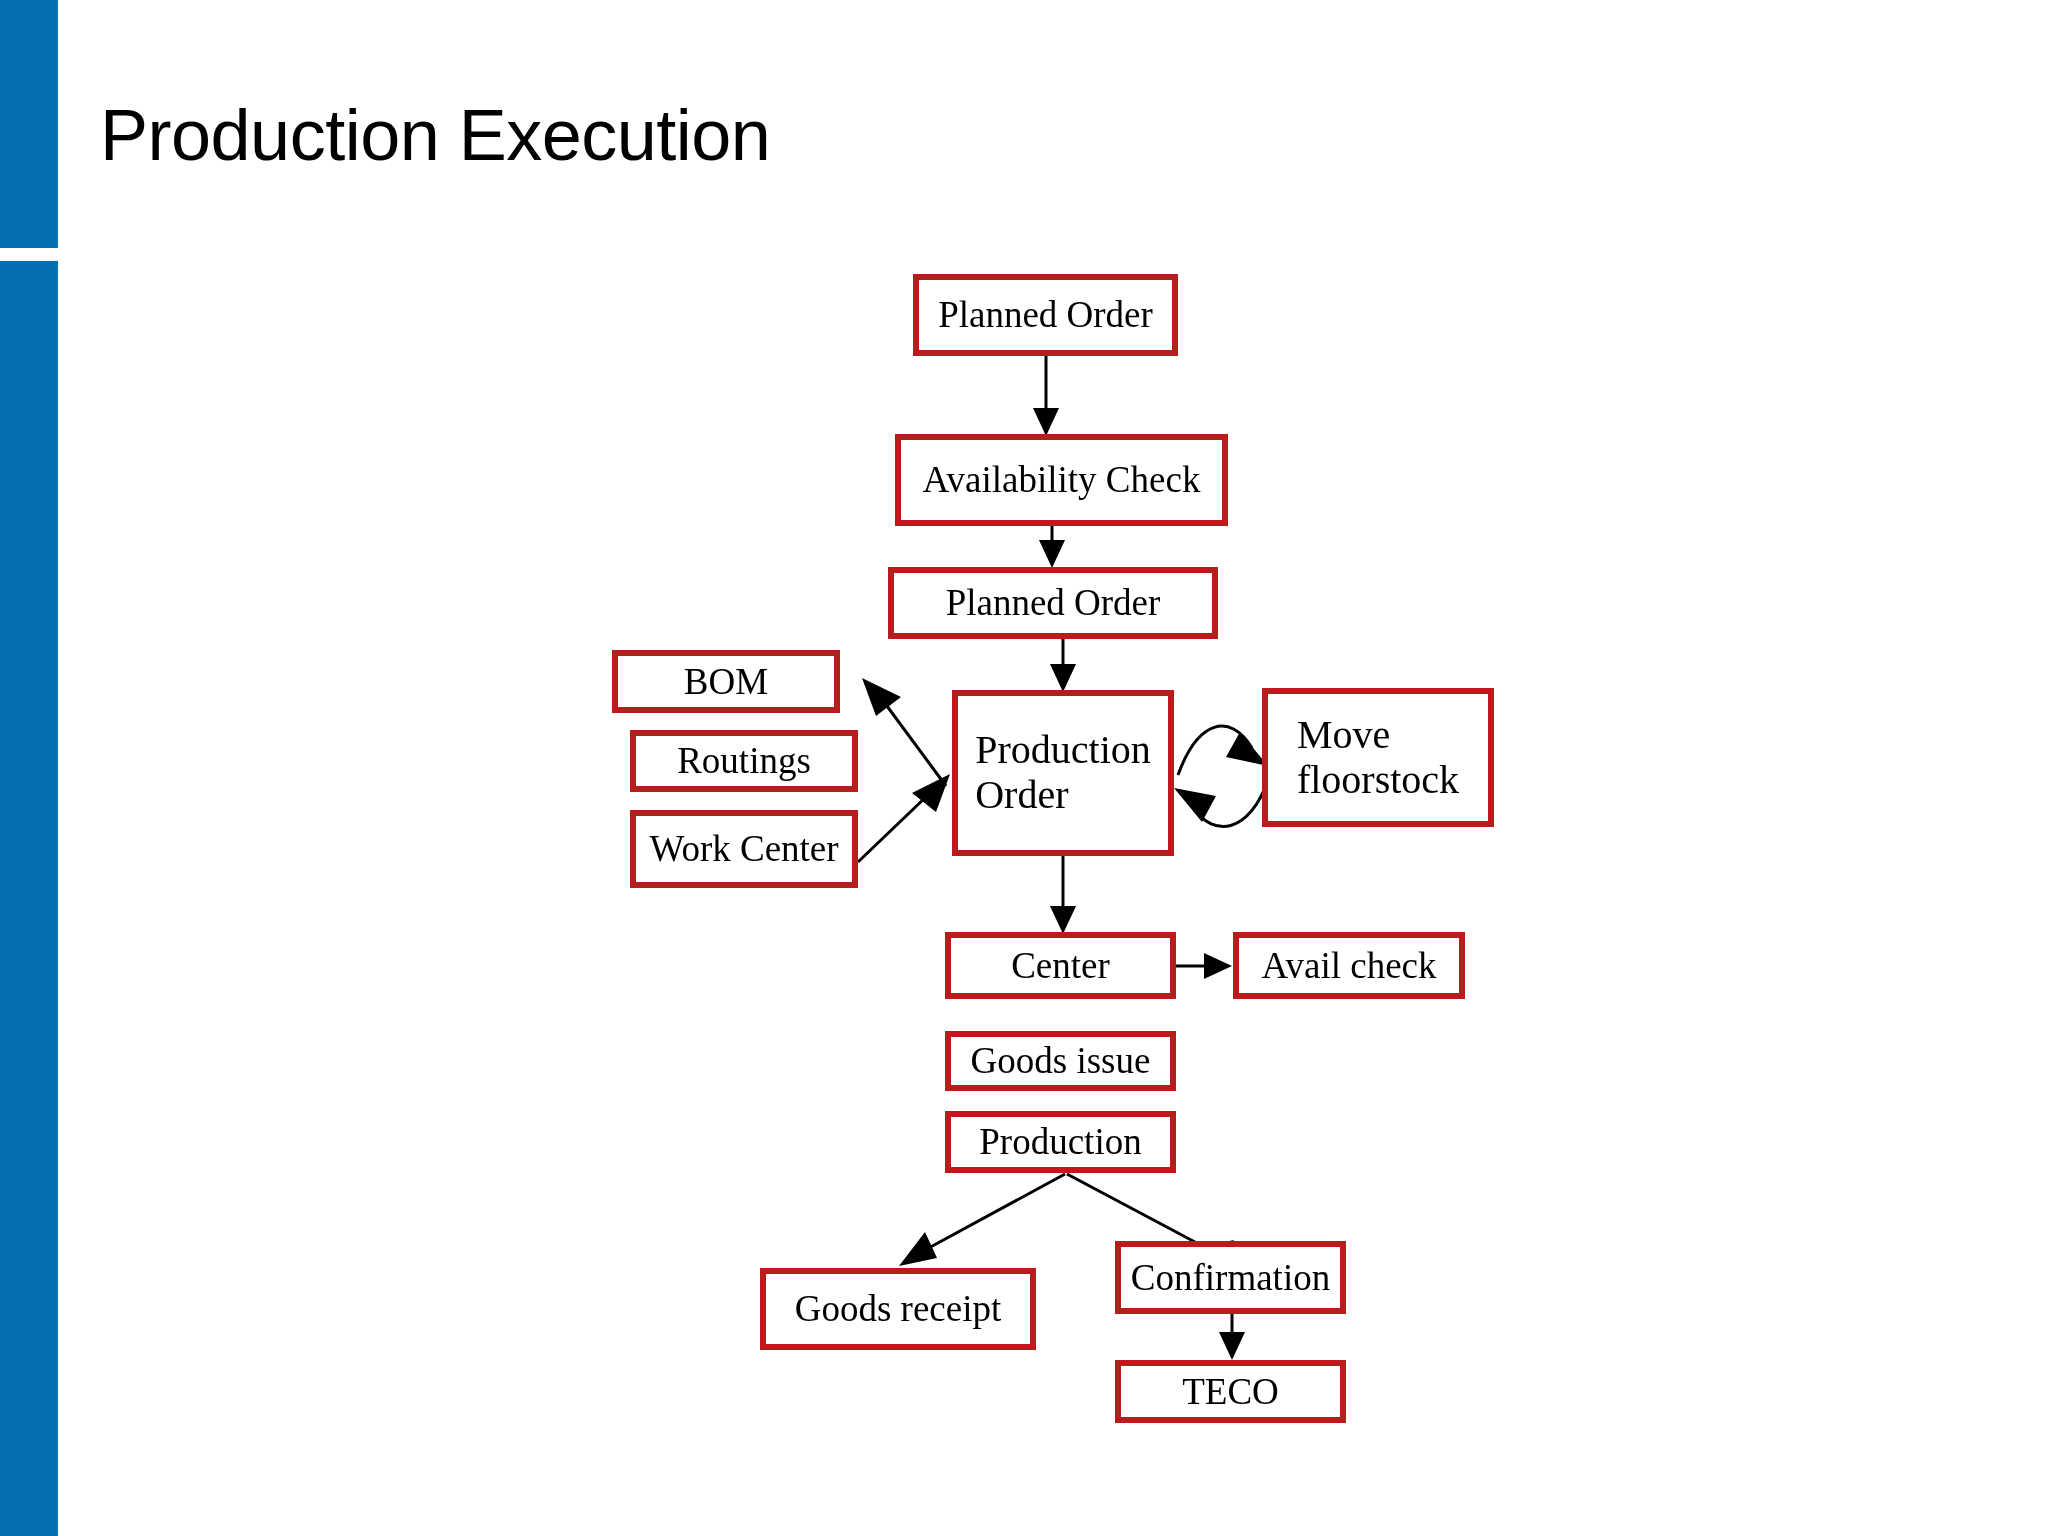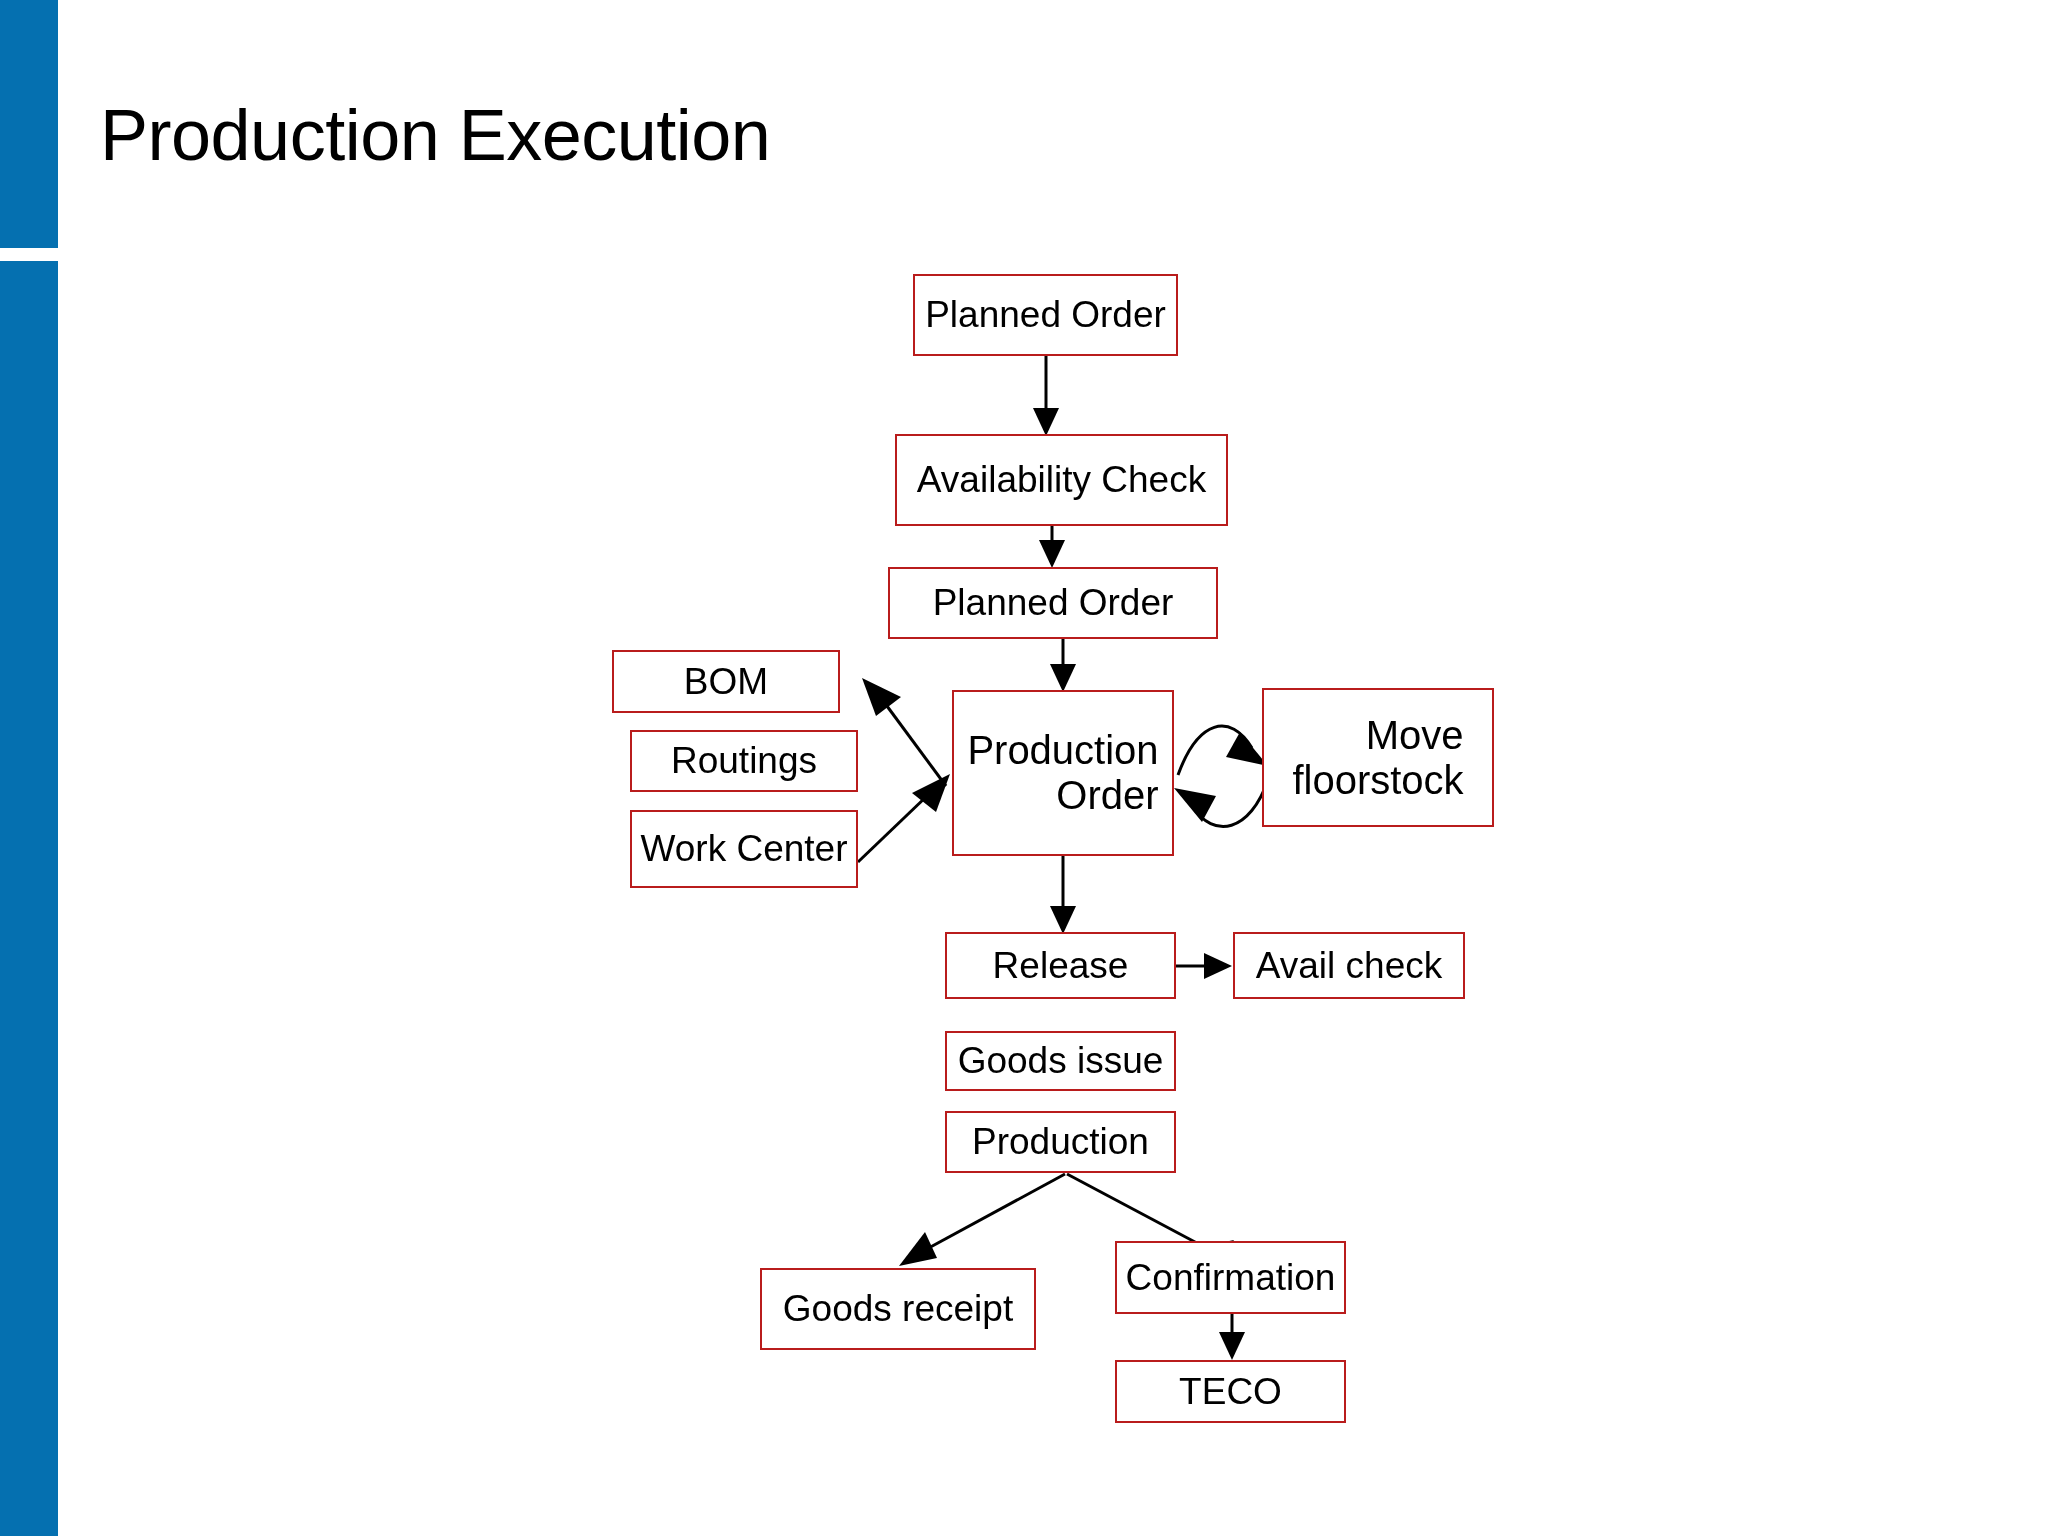--- a/index.html
+++ b/index.html
@@ -43,29 +43,29 @@
     position: absolute;
     left: 0;
     top: 0;
     width: 2048px;
     height: 1536px;
   }
   .node {
     position: absolute;
     box-sizing: border-box;
     background: #ffffff;
-    border: 2px solid #b91c1c;
+    border: 6px solid #b91c1c;
     display: flex;
     align-items: center;
     justify-content: center;
-    text-align: right;
+    text-align: left;
     color: #000000;
     font-size: 37px;
     line-height: 1.12;
-    font-family: Liberation Sans, sans-serif;
+    font-family: Liberation Serif, serif;
     z-index: 3;
   }
   .node.two-line { font-size: 40px; }
   svg#edges {
     position: absolute;
     left: 0; top: 0;
     width: 2048px; height: 1536px;
     z-index: 2;
     pointer-events: none;
   }
@@ -152,21 +152,21 @@
       <span>Production
 Order</span>
     </div>
 
     <div class="node two-line" style="left:1262px;top:688px;width:232px;height:139px;white-space:pre-line;">
       <span>Move
 floorstock</span>
     </div>
 
     <div class="node" style="left:945px;top:932px;width:231px;height:67px;">
-      <span>Release</span>
+      <span>Center</span>
     </div>
 
     <div class="node" style="left:1233px;top:932px;width:232px;height:67px;">
       <span>Avail check</span>
     </div>
 
     <div class="node" style="left:945px;top:1031px;width:231px;height:60px;">
       <span>Goods issue</span>
     </div>
 

